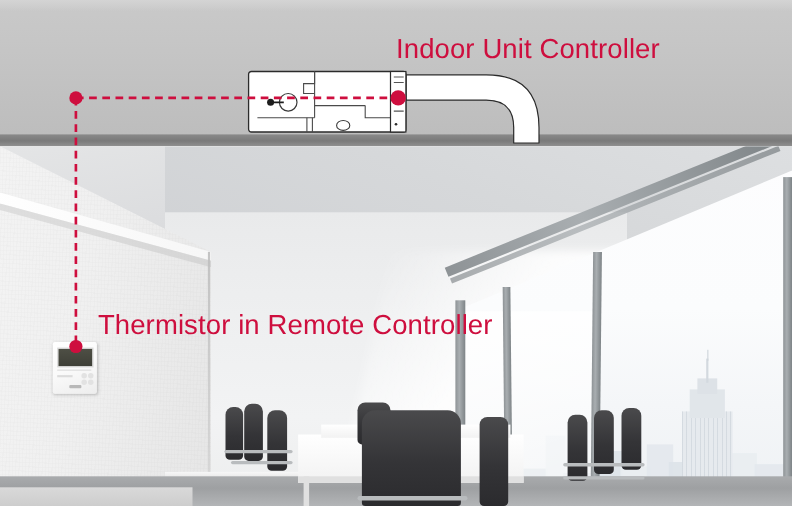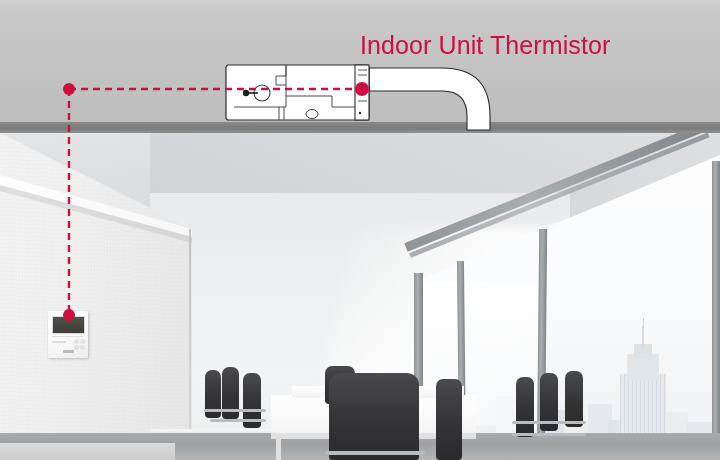--- a/index.html
+++ b/index.html
@@ -351,16 +351,17 @@
   <svg class="ann-svg" viewBox="0 0 720 460">
     <g id="ann-group">
         <line x1="69" y1="89" x2="362" y2="89" stroke="#ce0e3e" stroke-width="2.4" stroke-dasharray="7 5"></line>
         <line x1="69" y1="89" x2="69" y2="315" stroke="#ce0e3e" stroke-width="2.4" stroke-dasharray="7 5"></line>
         <circle cx="69" cy="89" r="6" fill="#ce0e3e"></circle>
         <circle cx="362" cy="89" r="7" fill="#ce0e3e"></circle>
         <circle cx="69" cy="315" r="6" fill="#ce0e3e"></circle>
       </g>
   </svg>
 
-  <div class="label" id="label-indoor">Indoor Unit Thermistor</div>
-
+  <div class="label" id="label-indoor">Indoor Unit Controller</div>
+
+  <div class="label" id="label-remote">Thermistor in Remote Controller</div>
 
 </div>
 
 </body></html>

